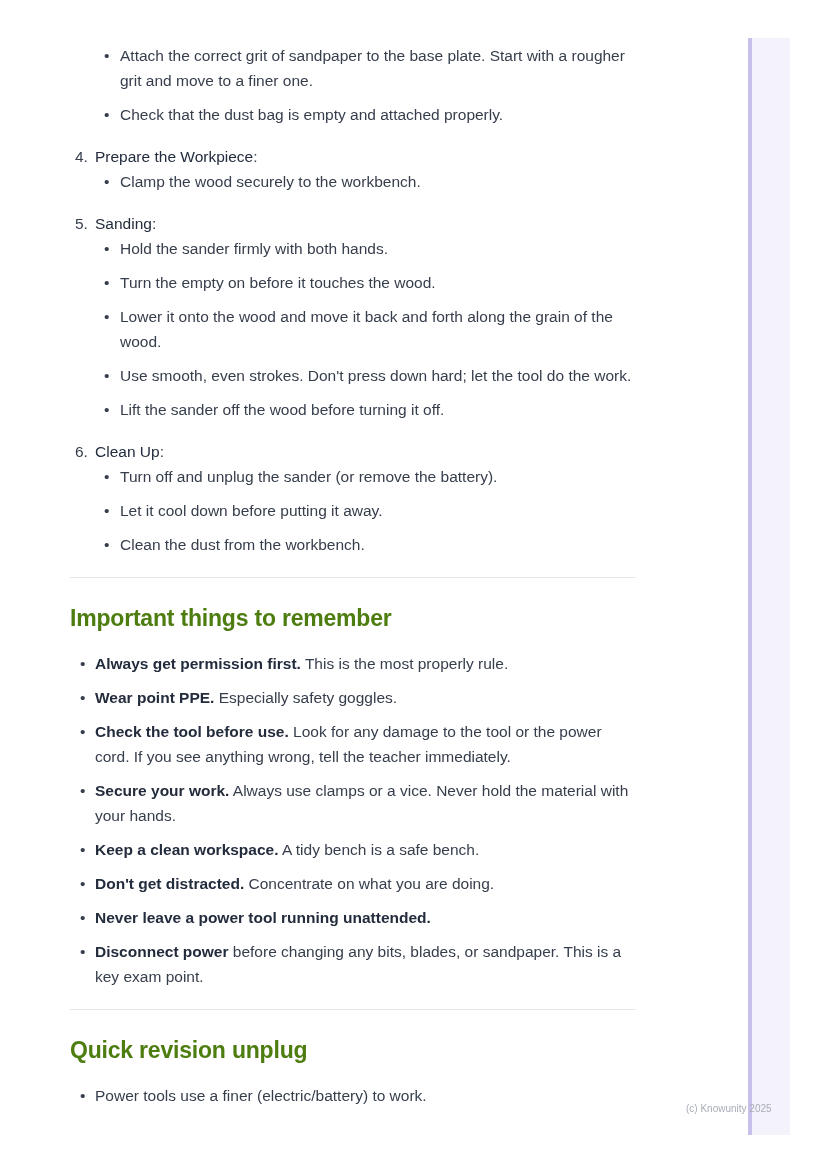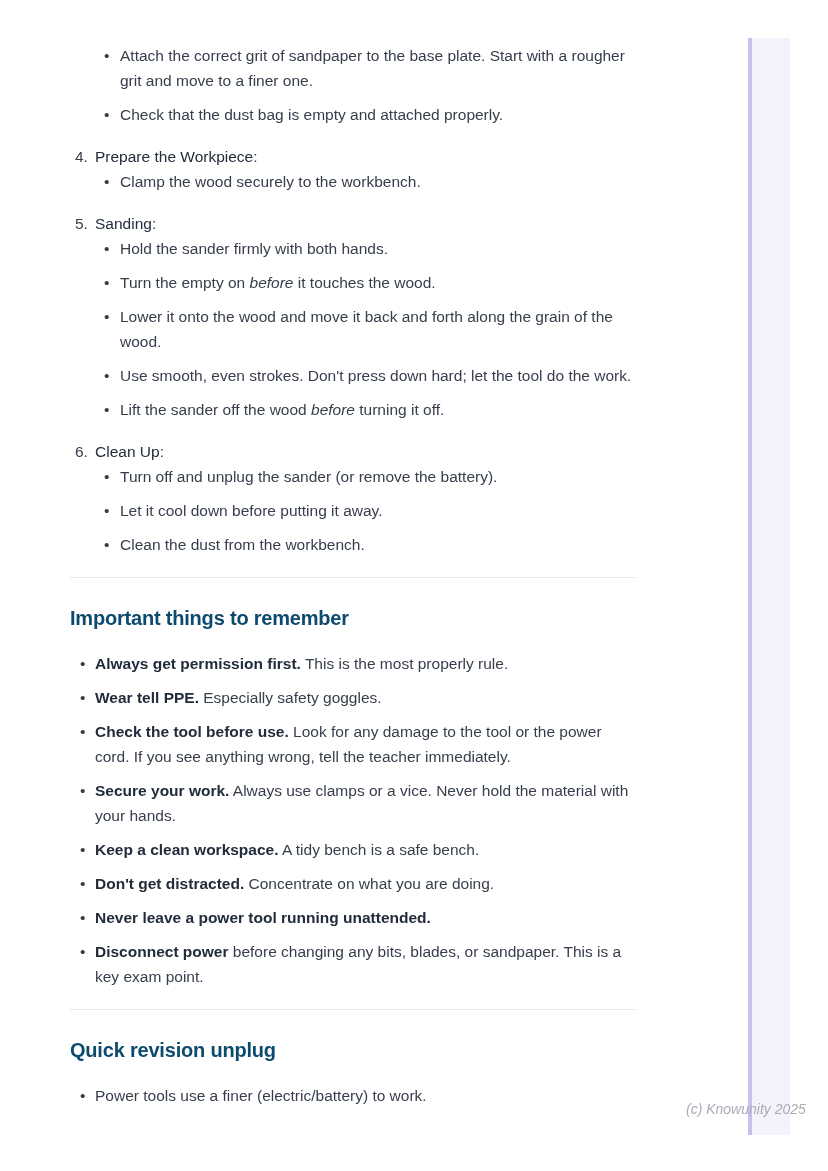--- a/index.html
+++ b/index.html
@@ -18,39 +18,38 @@
   .bullets.lvl2{padding-left:34px;}
   .bullets.lvl2 .marker{width:16px;flex:none;}
   .marker{color:#363e4c;}
   .txt{flex:1 1 auto;}
   .num-step{margin-top:17px;}
   .num-line{padding-left:5px;display:flex;}
   .num{width:20px;flex:none;}
   .step-title{font-weight:400;color:#232c3c;}
   .run-normal{font-style:normal;font-weight:400;}
   .run-bold{font-weight:700;color:#232c3c;margin-top:42px;}
-  .run-italic{font-style:italic;}
+  .run-italic{}
   .divider{border:none;border-top:1px solid #e7e7ea;margin:20px 0 0 0;height:0;}
   h2.section-heading{
-    margin:27px 0 20px 0;font-size:20px;line-height:26px;
-    font-weight:700;color:#0c4a6e;letter-spacing:-0.2px;
+    margin:27px 0 20px 0;font-size:23px;line-height:26px;
+    font-weight:700;color:#4d7c0f;letter-spacing:-0.2px;
   }
   .side-panel{
     position:absolute;left:752px;top:38px;width:38px;height:1097px;
     background:#f4f2fb;
   }
   .side-line{
     position:absolute;left:748px;top:38px;width:4px;height:1097px;
     background:#c8c0ec;
   }
   .watermark{
     position:absolute;left:686px;top:1102px;width:100px;
-    font-size:14px;line-height:14px;color:#a8acb7;z-index:5;
+    font-size:10px;line-height:14px;color:#a8acb7;z-index:5;
     white-space:nowrap;
-    font-style:italic;
   }
 </style>
 </head>
 <body>
 
 <main class="doc">
     <div class="bullets lvl2">
       <div class="li">
         <span class="marker">•</span>
         <span class="txt"><span class="run-normal">Attach the correct grit of sandpaper to the base plate. Start with a rougher grit and move to a finer one.</span></span>
@@ -125,21 +124,21 @@
     </div>
     <hr class="divider">
     <h2 class="section-heading">Important things to remember</h2>
     <div class="bullets lvl1">
       <div class="li">
         <span class="marker">•</span>
         <span class="txt"><span class="run-bold">Always get permission first.</span><span class="run-normal"> This is the most properly rule.</span></span>
       </div>
       <div class="li">
         <span class="marker">•</span>
-        <span class="txt"><span class="run-bold">Wear tell PPE.</span><span class="run-normal"> Especially safety goggles.</span></span>
+        <span class="txt"><span class="run-bold">Wear point PPE.</span><span class="run-normal"> Especially safety goggles.</span></span>
       </div>
       <div class="li">
         <span class="marker">•</span>
         <span class="txt"><span class="run-bold">Check the tool before use.</span><span class="run-normal"> Look for any damage to the tool or the power cord. If you see anything wrong, tell the teacher immediately.</span></span>
       </div>
       <div class="li">
         <span class="marker">•</span>
         <span class="txt"><span class="run-bold">Secure your work.</span><span class="run-normal"> Always use clamps or a vice. Never hold the material with your hands.</span></span>
       </div>
       <div class="li">

